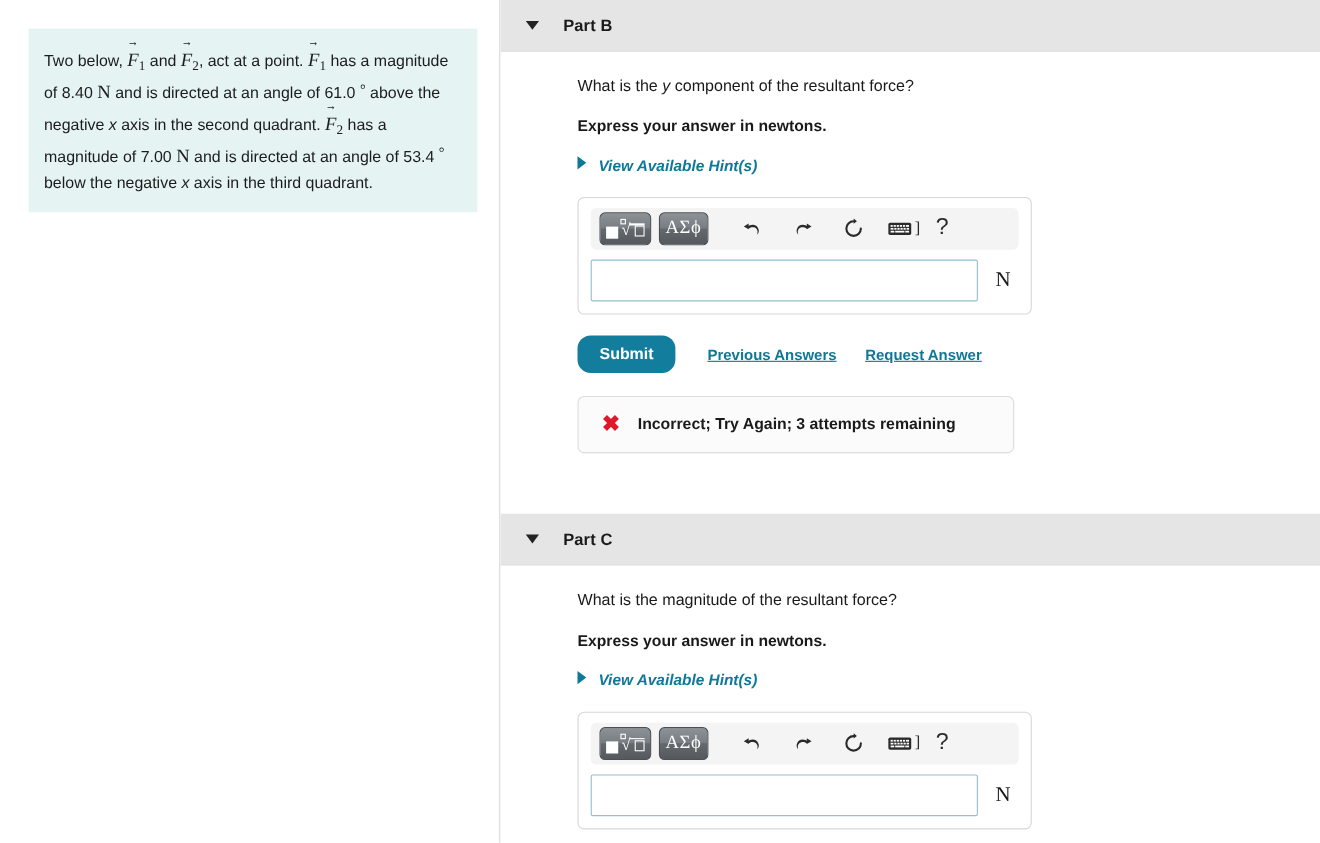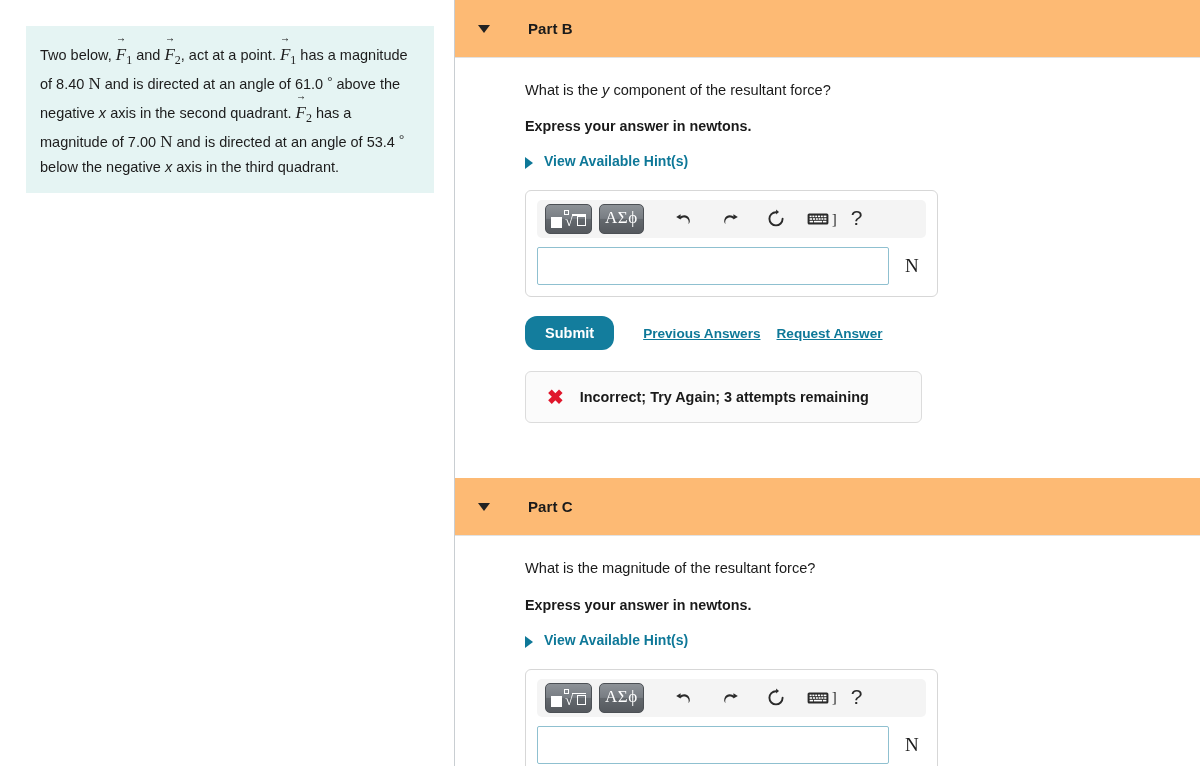--- a/index.html
+++ b/index.html
@@ -82,28 +82,27 @@
     font-style: italic;
   }
   .deg {
     font-family: "Liberation Serif", serif;
     font-size: 13px;
     vertical-align: 4px;
   }
 
   
   .part-header {
-    background: #fdba74;
+    background: #e5e5e5;
     border-bottom: 1px solid #e2e2e2;
-    height: 58px;
+    height: 47px;
     display: flex;
     align-items: center;
     padding-left: 23px;
     box-sizing: border-box;
-    gap: 16px;
   }
   .caret-down {
     width: 0;
     height: 0;
     border-left: 6.5px solid transparent;
     border-right: 6.5px solid transparent;
     border-top: 8px solid #222222;
     margin-right: 22px;
     flex: 0 0 auto;
   }
@@ -126,21 +125,22 @@
   }
   .express-text {
     font-size: 14.3px;
     font-weight: bold;
     color: #1a1a1a;
     padding-top: 18px;
   }
   .hint-row {
     padding-top: 19px;
     display: flex;
-    align-items: flex-end;
+    align-items: flex-start;
+    font-style: italic;
   }
   .caret-right {
     width: 0;
     height: 0;
     border-top: 6px solid transparent;
     border-bottom: 6px solid transparent;
     border-left: 8px solid #0e7898;
     margin-right: 11px;
     flex: 0 0 auto;
   }
@@ -318,21 +318,21 @@
     font-family: "Liberation Sans", sans-serif;
   }
   .ans-link {
     font-size: 13.6px;
     font-weight: bold;
     color: #0e7898;
     text-decoration: underline;
     cursor: pointer;
     margin-left: 29px;
   }
-  .ans-link.second { margin-left: 16px; }
+  .ans-link.second { margin-left: 26px; }
 
   
   .feedback-box {
     margin-top: 21px;
     width: 397px;
     border: 1px solid #dcdcdc;
     border-radius: 6px;
     background: #fbfbfb;
     box-sizing: border-box;
     height: 52px;

